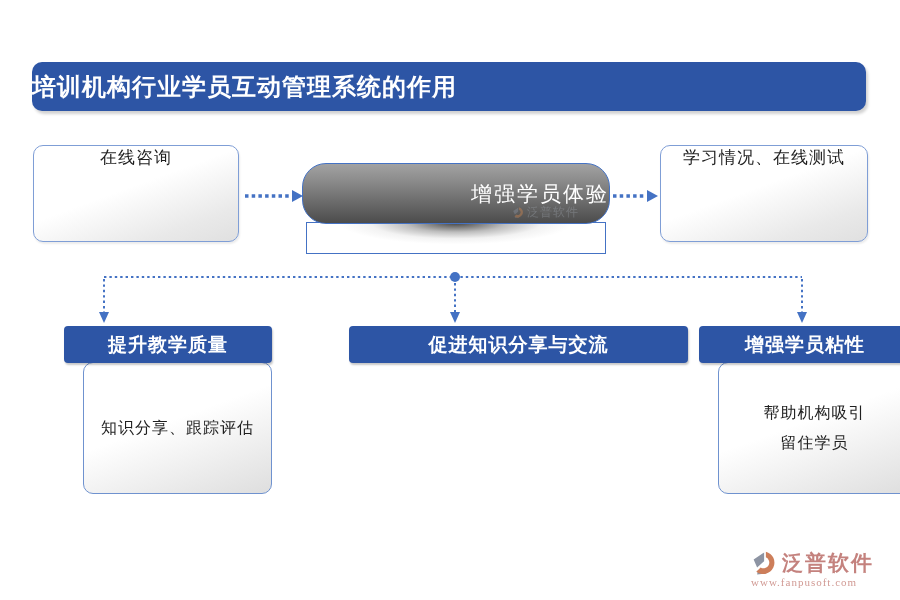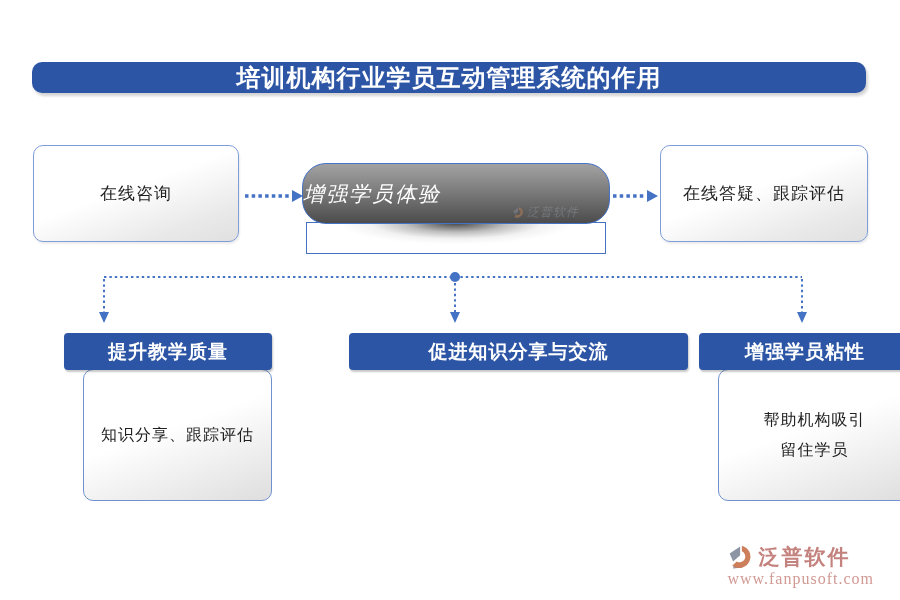--- a/index.html
+++ b/index.html
@@ -2,62 +2,62 @@
 <html><head>
 <meta charset="utf-8">
 <style>
   html,body{margin:0;padding:0;background:#ffffff;}
   #canvas{
     position:relative;width:900px;height:600px;background:#ffffff;overflow:hidden;
     font-family:"Liberation Serif","DejaVu Serif",serif;
   }
   
   .title-banner{
-    position:absolute;left:32px;top:62px;width:834px;height:31px;
+    position:absolute;left:32px;top:62px;width:834px;height:49px;
     background:#2d55a5;border-radius:10px;
-    display:flex;align-items:center;justify-content:center;
+    display:flex;align-items:center;
     box-shadow:2px 3px 3px rgba(0,0,0,0.18);
   }
   .title-banner span{
     color:#ffffff;font-size:24px;font-weight:bold;letter-spacing:1px;
   }
   
   .io-box{
     position:absolute;border:1.5px solid #7f9ed6;border-radius:10px;
     background:linear-gradient(160deg,#ffffff 45%,#e9e9e9 80%,#e0e0e0 100%);
-    display:flex;align-items:center;justify-content:center;
+    display:flex;align-items:flex-start;justify-content:center;
     box-shadow:1px 2px 2px rgba(0,0,0,0.08);
   }
   .io-box span{color:#1f1f1f;font-size:17px;letter-spacing:1px;}
   #box-left{left:33px;top:145px;width:204px;height:95px;}
   #box-right{left:660px;top:145px;width:206px;height:95px;}
 
   .center-pill{
     position:absolute;left:302px;top:163px;width:306px;height:59px;
     border:1.5px solid #4472c4;border-radius:24px;
     background:linear-gradient(180deg,#a2a2a2 0%,#8a8a8a 30%,#6d6d6d 62%,#4c4c4c 100%);
-    display:flex;align-items:center;justify-content:flex-start;z-index:2;font-style:italic;
+    display:flex;align-items:center;justify-content:flex-end;z-index:2;
   }
   .center-pill .pill-label{color:#ffffff;font-size:21px;letter-spacing:2px;}
   .pill-watermark{
     position:absolute;right:30px;bottom:2px;display:flex;align-items:center;gap:2px;
     opacity:0.40;pointer-events:none;
   }
   .pill-watermark .wm-text{font-size:12px;color:#9aa0a8;letter-spacing:1px;}
   .reflection{
     position:absolute;left:306px;top:222px;width:298px;height:30px;
     border:1px solid #4472c4;background:
       radial-gradient(ellipse 52% 95% at 50% 0%,rgba(35,35,35,0.85) 0%,rgba(90,90,90,0.40) 32%,rgba(170,170,170,0.15) 55%,rgba(255,255,255,0) 75%),
       #ffffff;
     z-index:1;
   }
   
   #connector-svg{position:absolute;left:0;top:0;width:900px;height:600px;pointer-events:none;z-index:3;}
   
-  .benefit{position:absolute;top:333px;padding-left:32px;}
+  .benefit{position:absolute;top:326px;padding-left:32px;}
   .benefit .hdr{
     height:37px;background:#2d55a5;border-radius:4px;
     display:flex;align-items:center;justify-content:center;
     box-shadow:1px 2px 2px rgba(0,0,0,0.22);
     position:relative;z-index:2;
   }
   .benefit .hdr span{color:#ffffff;font-size:19px;font-weight:bold;letter-spacing:1px;}
   .benefit .bdy{
     margin-top:-1px;height:130px;border:1.5px solid #6f92cf;border-radius:10px;
     background:linear-gradient(160deg,#ffffff 45%,#eaeaea 80%,#dedede 100%);
@@ -68,21 +68,21 @@
     color:#1f1f1f;font-size:16px;letter-spacing:1px;line-height:1.9;
     white-space:pre-line;text-align:center;
   }
   #benefit-1{left:32px;width:208px;}
   #benefit-2{left:317px;width:339px;}
   #benefit-3{left:667px;width:212px;}
   
   .footer-logo{position:absolute;right:26px;bottom:12px;display:flex;flex-direction:column;align-items:flex-start;}
   .footer-logo .logo-row{display:flex;align-items:center;gap:3px;}
   .footer-logo .logo-name{font-size:21px;font-weight:bold;color:#c4827e;letter-spacing:2px;}
-  .footer-logo .logo-url{font-size:16px;color:#d19a94;letter-spacing:1px;margin-top:-1px;}
+  .footer-logo .logo-url{font-size:11px;color:#d19a94;letter-spacing:1px;margin-top:-1px;}
 </style>
 </head>
 <body>
 
 <div id="canvas">
 
   <div class="title-banner">
     <span>培训机构行业学员互动管理系统的作用</span>
   </div>
 
@@ -96,21 +96,21 @@
       <svg width="13" height="13" viewBox="0 0 32 32">
         <path d="M3 12 L15 4 L15 14 L7 21 Z M8 24 L18 28 L7 29 Z" fill="#8d94a3"></path>
         <path d="M17 3 A13 13 0 1 1 6 26 L11 21 A6.5 6.5 0 1 0 17 9.5 Z" fill="#d98a4f"></path>
       </svg>
       <span class="wm-text">泛普软件</span>
     </span>
   </div>
   <div class="reflection"></div>
 
   <div class="io-box" id="box-right">
-    <span>在线答疑、跟踪评估</span>
+    <span>学习情况、在线测试</span>
   </div>
 
   <svg id="connector-svg" viewBox="0 0 900 600">
 
     <line x1="245" y1="196" x2="290" y2="196" stroke="#4472c4" stroke-width="3.5" stroke-dasharray="3.5,3.2"></line>
     <path d="M292 190 L303 196 L292 202 Z" fill="#4472c4"></path>
 
     <line x1="613" y1="196" x2="645" y2="196" stroke="#4472c4" stroke-width="3.5" stroke-dasharray="3.5,3.2"></line>
     <path d="M647 190 L658 196 L647 202 Z" fill="#4472c4"></path>
 

